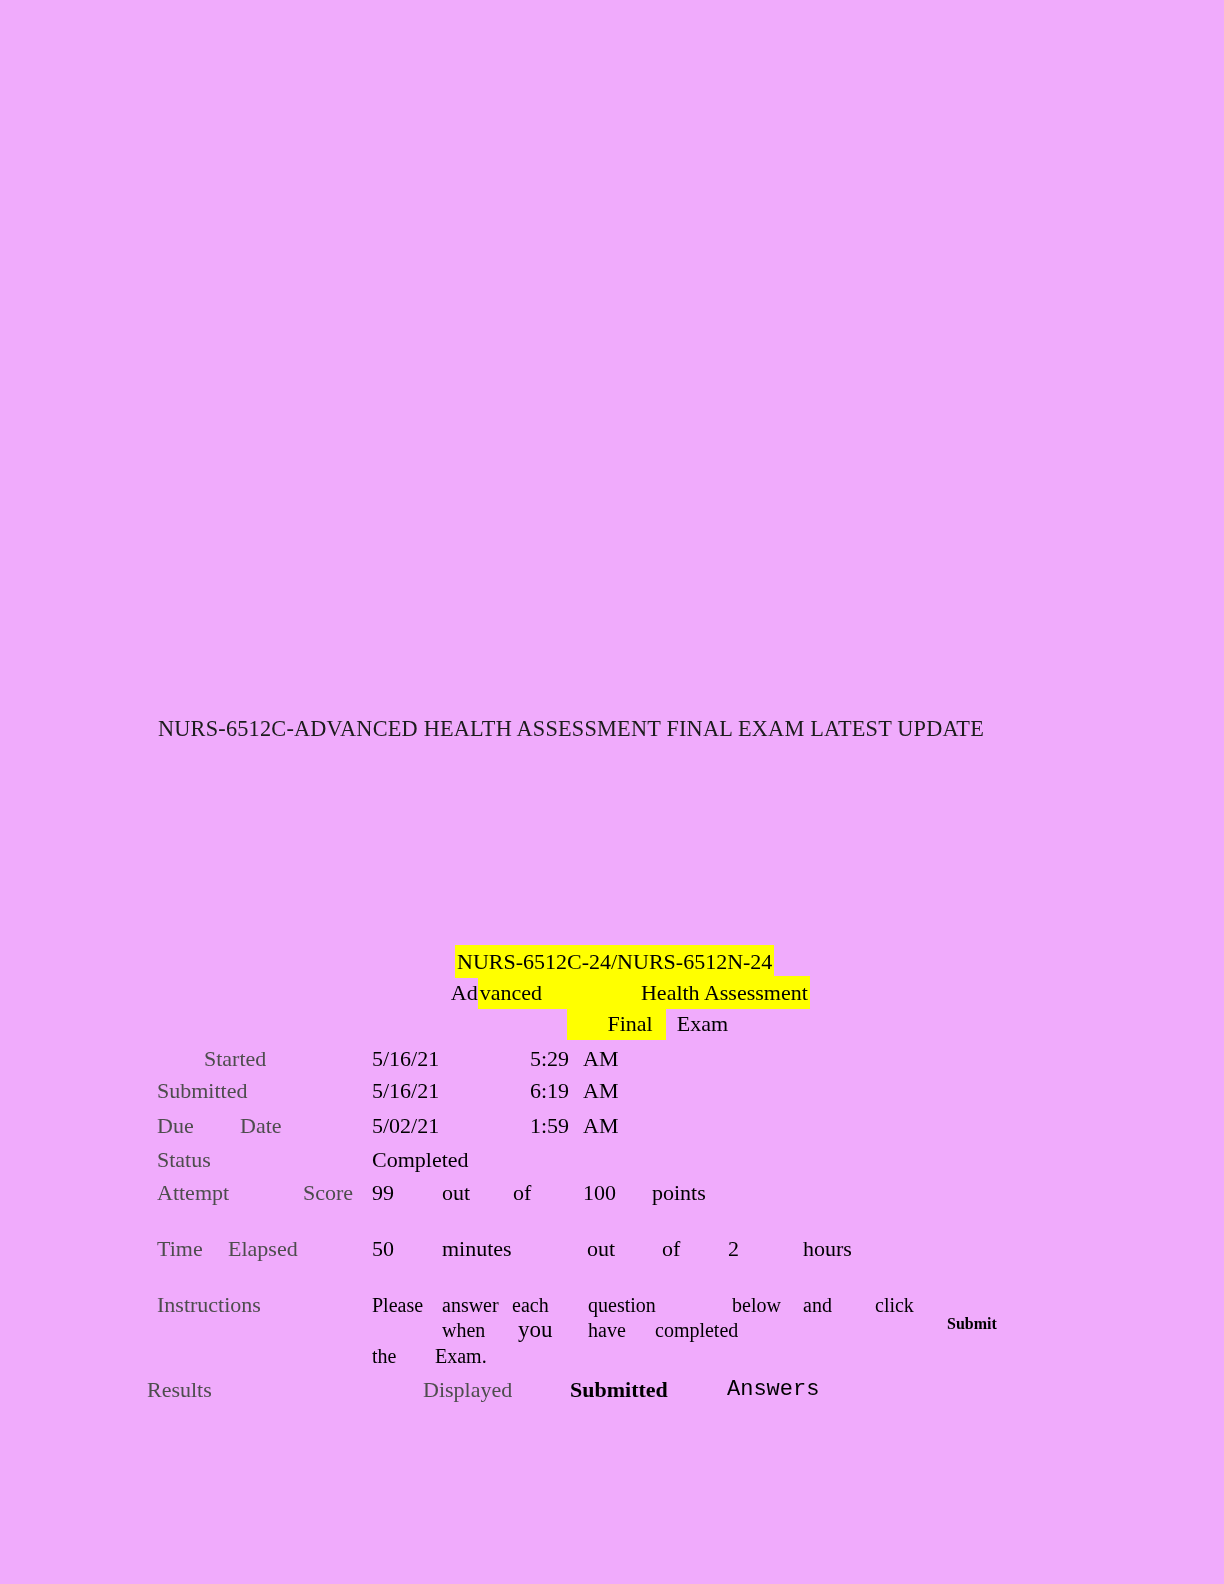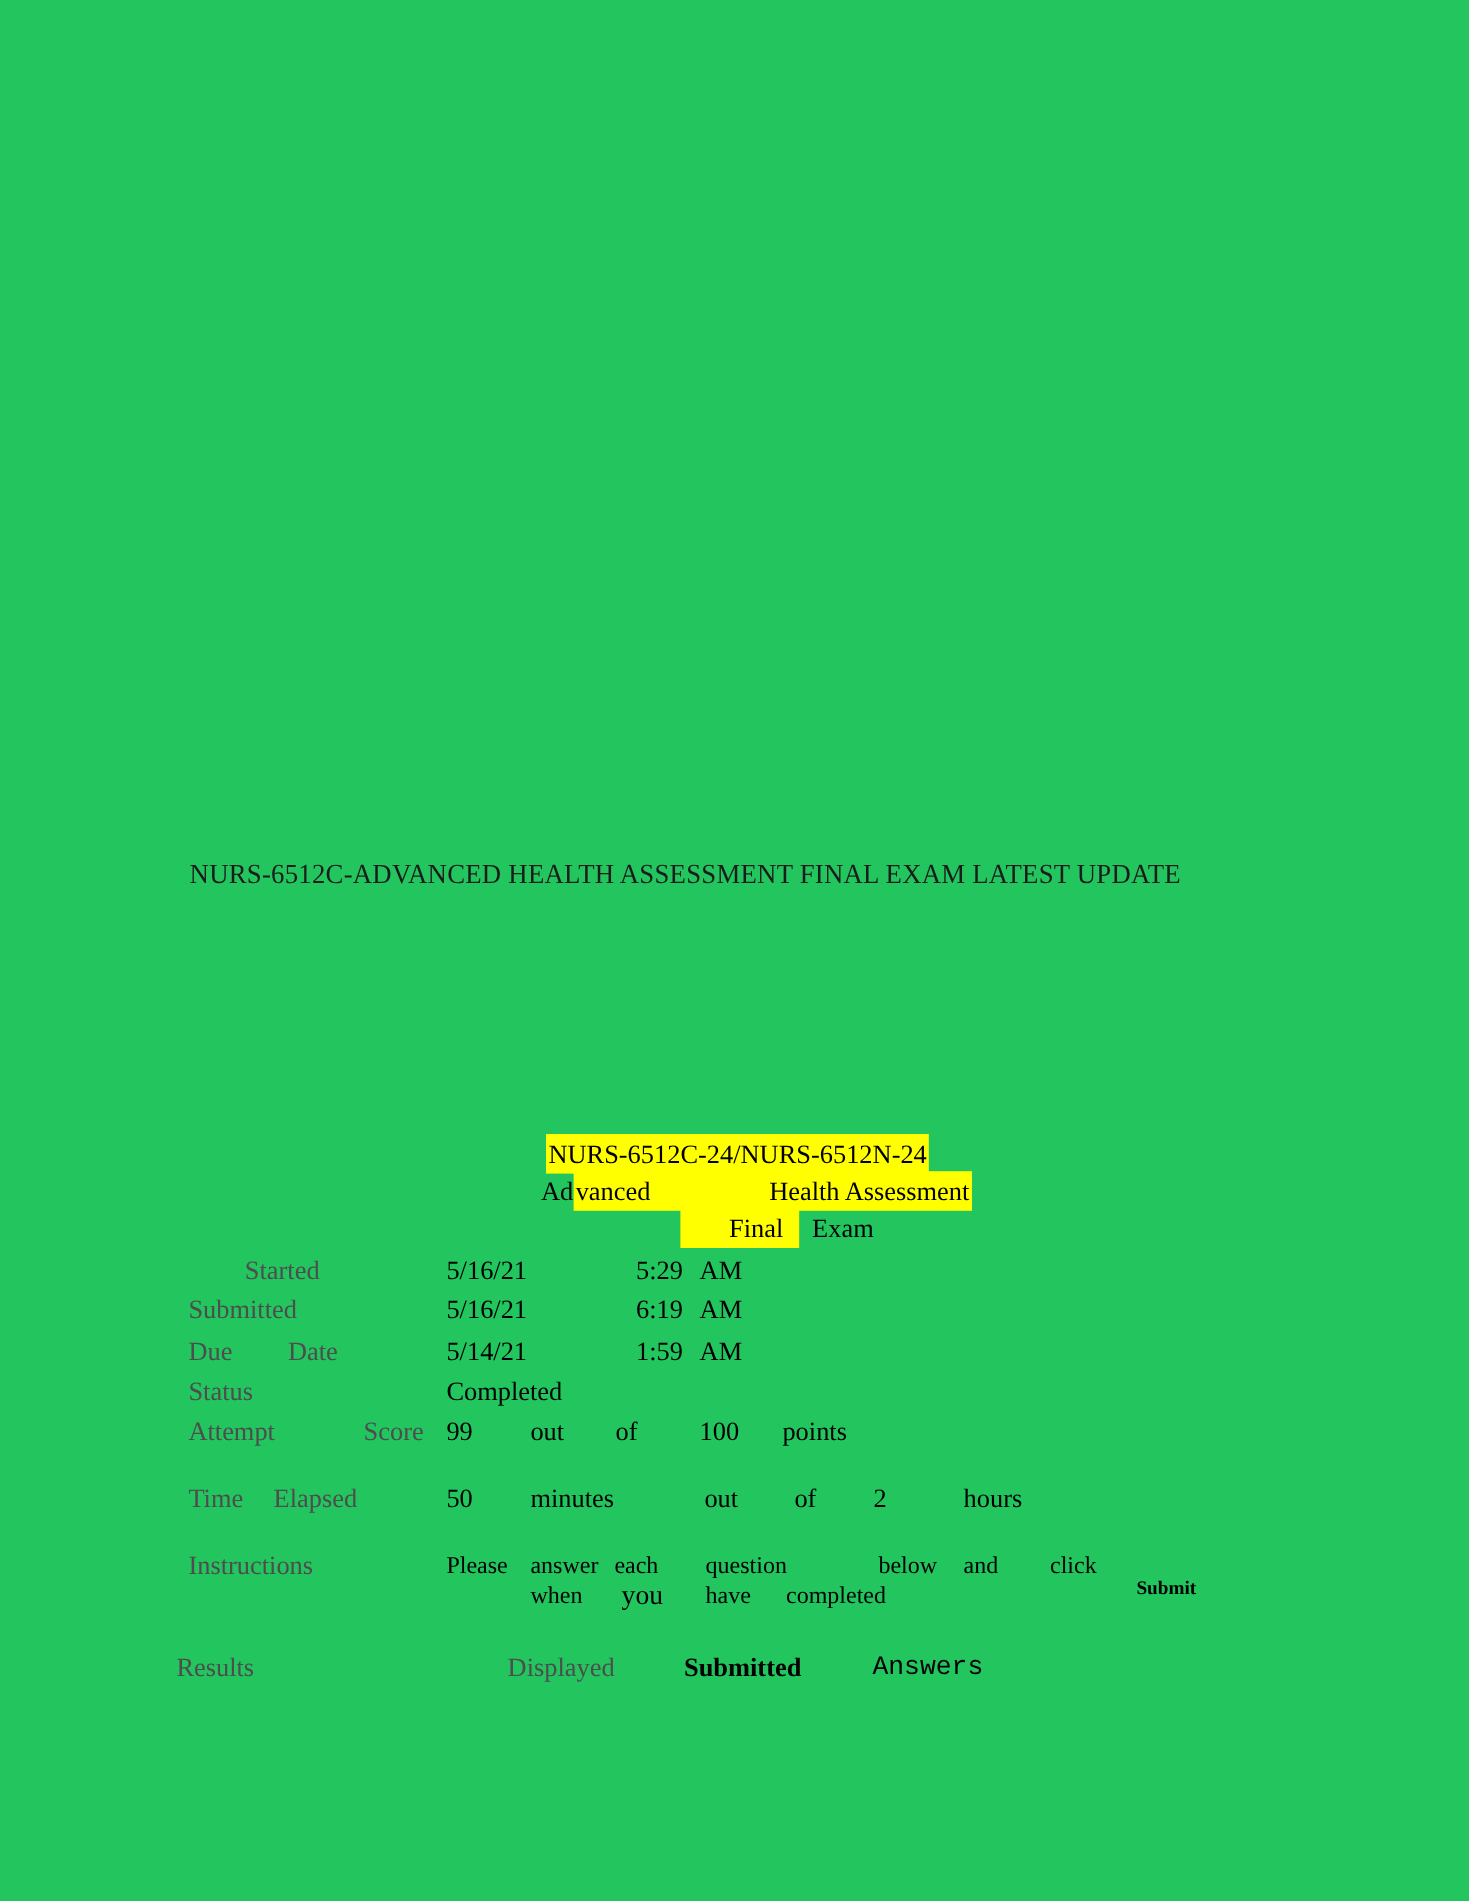--- a/index.html
+++ b/index.html
@@ -1,19 +1,19 @@
 <!DOCTYPE html>
 <html><head>
 <meta charset="utf-8">
 <style>
   html,body{margin:0;padding:0;background:#ffffff;}
   .page{
     position:relative;
     width:1224px;height:1584px;
-    background:#22c55e;
+    background:#f0abfc;
     font-family:"Liberation Serif","DejaVu Serif",serif;
     overflow:hidden;
   }
   .doc-title{
     position:absolute;left:158px;top:716px;
     font-size:23px;color:#1c1c1c;letter-spacing:.2px;
     transform:scaleX(.97);transform-origin:left center;
     white-space:pre;
   }
   .banner-line{position:absolute;font-size:22px;color:#000;white-space:pre;line-height:31px;}
@@ -53,21 +53,21 @@
   <div class="row" style="top:1078px;">
     <span class="lbl" style="left:157px;">Submitted</span>
     <span class="val" style="left:372px;">5/16/21</span>
     <span class="val" style="left:530px;">6:19</span>
     <span class="val" style="left:583px;">AM</span>
   </div>
 
   <div class="row" style="top:1113px;">
     <span class="lbl" style="left:157px;">Due</span>
     <span class="lbl" style="left:240px;">Date</span>
-    <span class="val" style="left:372px;">5/14/21</span>
+    <span class="val" style="left:372px;">5/02/21</span>
     <span class="val" style="left:530px;">1:59</span>
     <span class="val" style="left:583px;">AM</span>
   </div>
 
   <div class="row" style="top:1147px;">
     <span class="lbl" style="left:157px;">Status</span>
     <span class="val" style="left:372px;">Completed</span>
   </div>
 
   <div class="row" style="top:1180px;">
@@ -103,20 +103,24 @@
     <span class="val b" style="left:947px;font-size:16px;margin-top:19px;">Submit</span>
   </div>
 
   <div class="row" style="top:1317px;">
     <span class="val" style="left:442px;font-size:20px;">when</span>
     <span class="val" style="left:518px;font-size:23px;">you</span>
     <span class="val" style="left:588px;font-size:20px;">have</span>
     <span class="val" style="left:655px;font-size:20px;">completed</span>
   </div>
 
+  <div class="row" style="top:1343px;">
+    <span class="val" style="left:372px;font-size:20px;">the</span>
+    <span class="val" style="left:435px;font-size:20px;">Exam.</span>
+  </div>
 
   <div class="row" style="top:1377px;">
     <span class="lbl" style="left:147px;">Results</span>
     <span class="lbl" style="left:423px;">Displayed</span>
     <span class="val sb" style="left:570px;">Submitted</span>
     <span class="val" style="left:727px;font-family:Liberation Mono, monospace;">Answers</span>
   </div>
 
 </div>
 

